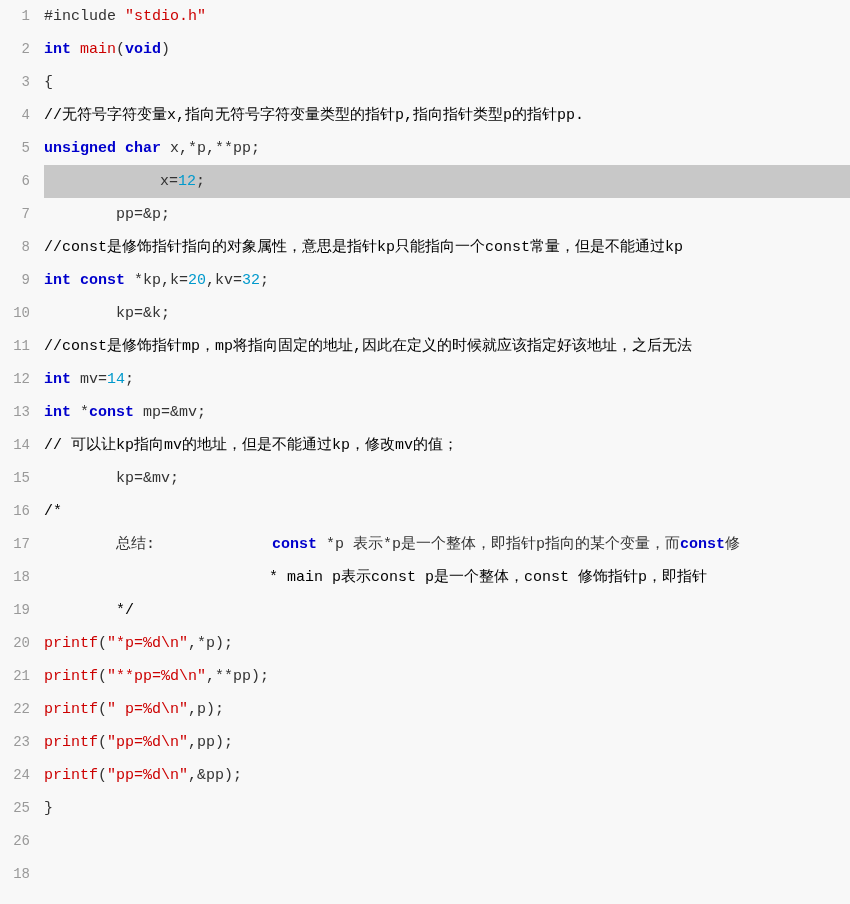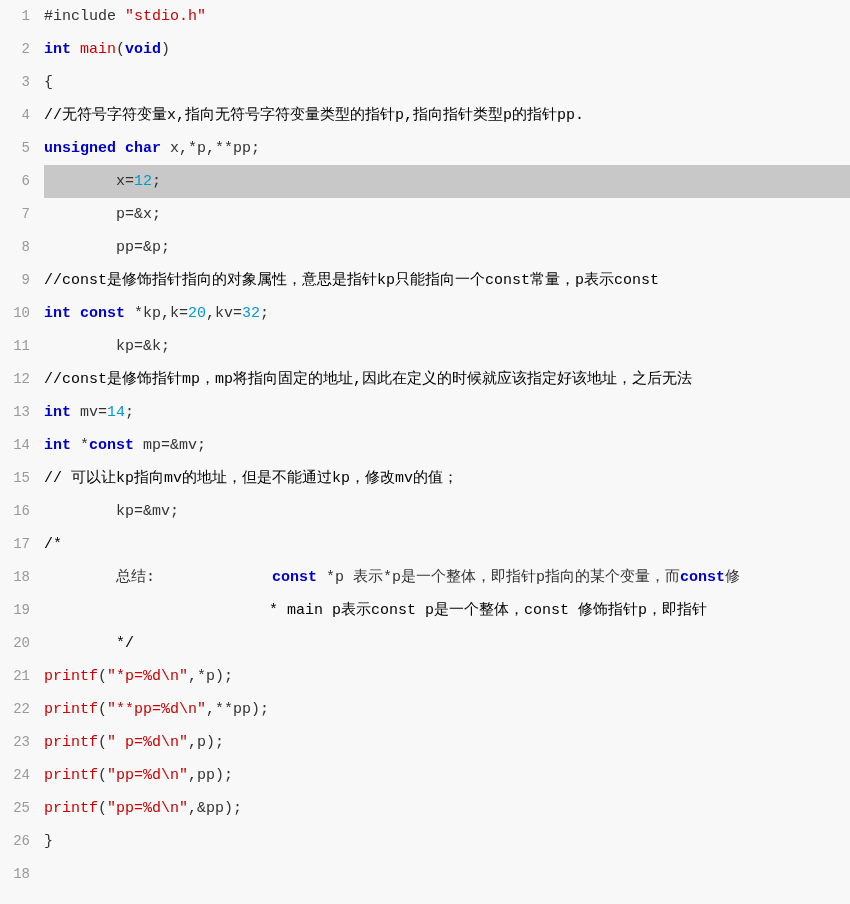--- a/index.html
+++ b/index.html
@@ -46,20 +46,21 @@
 
     .code-line {
       display: block;
       line-height: 33px;
       white-space: pre;
       position: relative;
     }
 
     .code-line.highlighted {
       background: #c8c8c8;
+      padding-left: 44px;
     }
 
     
     .kw { color: #0000cc; font-weight: bold; } 
     .str { color: #cc0000; } 
     .num { color: #0099cc; } 
     .comment { color: #000000; } 
     .fn { color: #cc0000; }
   </style>
 </head>
@@ -97,23 +98,22 @@
       <span class="line-number">18</span>
     </div>
   <div class="code-lines">
 
   <span class="code-line">#include <span class="str">"stdio.h"</span></span>
       <span class="code-line"><span class="kw">int</span> <span class="fn">main</span>(<span class="kw">void</span>)</span>
       <span class="code-line">{</span>
       <span class="code-line"><span class="comment">//无符号字符变量x,指向无符号字符变量类型的指针p,指向指针类型p的指针pp.</span></span>
       <span class="code-line"><span class="kw">unsigned</span> <span class="kw">char</span> x,*p,**pp;</span>
       <span class="code-line highlighted">        x=<span class="num">12</span>;</span>
-      <span class="code-line">        p=&amp;x;</span>
       <span class="code-line">        pp=&amp;p;</span>
-      <span class="code-line"><span class="comment">//const是修饰指针指向的对象属性，意思是指针kp只能指向一个const常量，p表示const</span></span>
+      <span class="code-line"><span class="comment">//const是修饰指针指向的对象属性，意思是指针kp只能指向一个const常量，但是不能通过kp</span></span>
       <span class="code-line"><span class="kw">int</span> <span class="kw">const</span> *kp,k=<span class="num">20</span>,kv=<span class="num">32</span>;</span>
       <span class="code-line">        kp=&amp;k;</span>
       <span class="code-line"><span class="comment">//const是修饰指针mp，mp将指向固定的地址,因此在定义的时候就应该指定好该地址，之后无法</span></span>
       <span class="code-line"><span class="kw">int</span> mv=<span class="num">14</span>;</span>
       <span class="code-line"><span class="kw">int</span> *<span class="kw">const</span> mp=&amp;mv;</span>
       <span class="code-line"><span class="comment">// 可以让kp指向mv的地址，但是不能通过kp，修改mv的值；</span></span>
       <span class="code-line">        kp=&amp;mv;</span>
       <span class="code-line"><span class="comment">/*</span></span>
       <span class="code-line">        总结:             <span class="kw">const</span> *p 表示*p是一个整体，即指针p指向的某个变量，而<span class="kw">const</span>修</span>
       <span class="code-line"><span class="comment">                         * main p表示const p是一个整体，const 修饰指针p，即指针</span></span>

